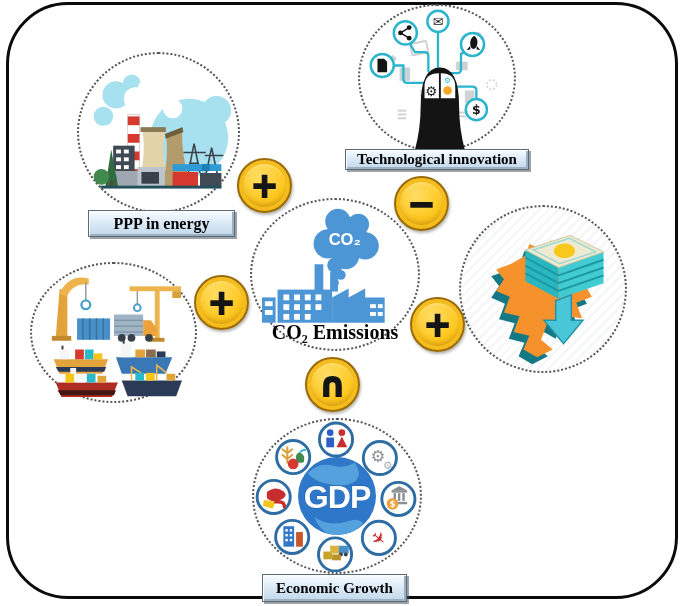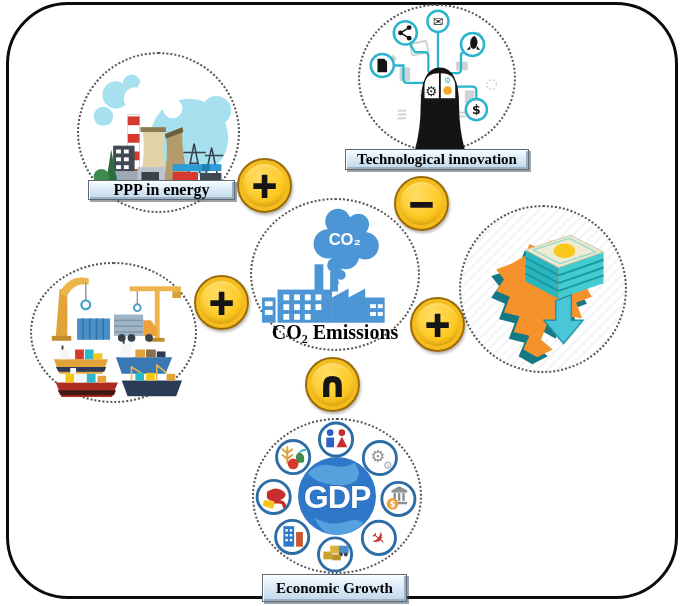--- a/index.html
+++ b/index.html
@@ -27,21 +27,21 @@
   .center-label{position:absolute;left:256px;top:321px;width:158px;text-align:center;
         font-weight:bold;font-size:20px;color:#000;z-index:4;}
   
   .c-ppp{left:77px;top:52px;width:163px;height:161px;}
   .c-tech{left:358px;top:4px;width:158px;height:148px;}
   .c-exp{left:30px;top:262px;width:167px;height:141px;}
   .c-fdi{left:459px;top:205px;width:168px;height:168px;}
   .c-gro{left:252px;top:418px;width:170px;height:156px;}
   .c-co2{left:250px;top:198px;width:170px;height:153px;text-align:right;}
   
-  .p-ppp{left:88px;top:180px;width:147px;height:20px;}
+  .p-ppp{left:88px;top:210px;width:147px;height:27px;}
   .p-tech{left:345px;top:149px;width:184px;height:21px;}
   .p-exp{left:42px;top:401px;width:152px;height:21px;}
   .p-fdi{left:452px;top:370px;width:191px;height:21px;}
   .p-gro{left:262px;top:574px;width:145px;height:28px;}
   
   .k-ppp{left:237px;top:158px;}
   .k-tech{left:394px;top:176px;}
   .k-exp{left:194px;top:275px;}
   .k-fdi{left:410px;top:297px;}
   .k-gro{left:305px;top:357px;}

